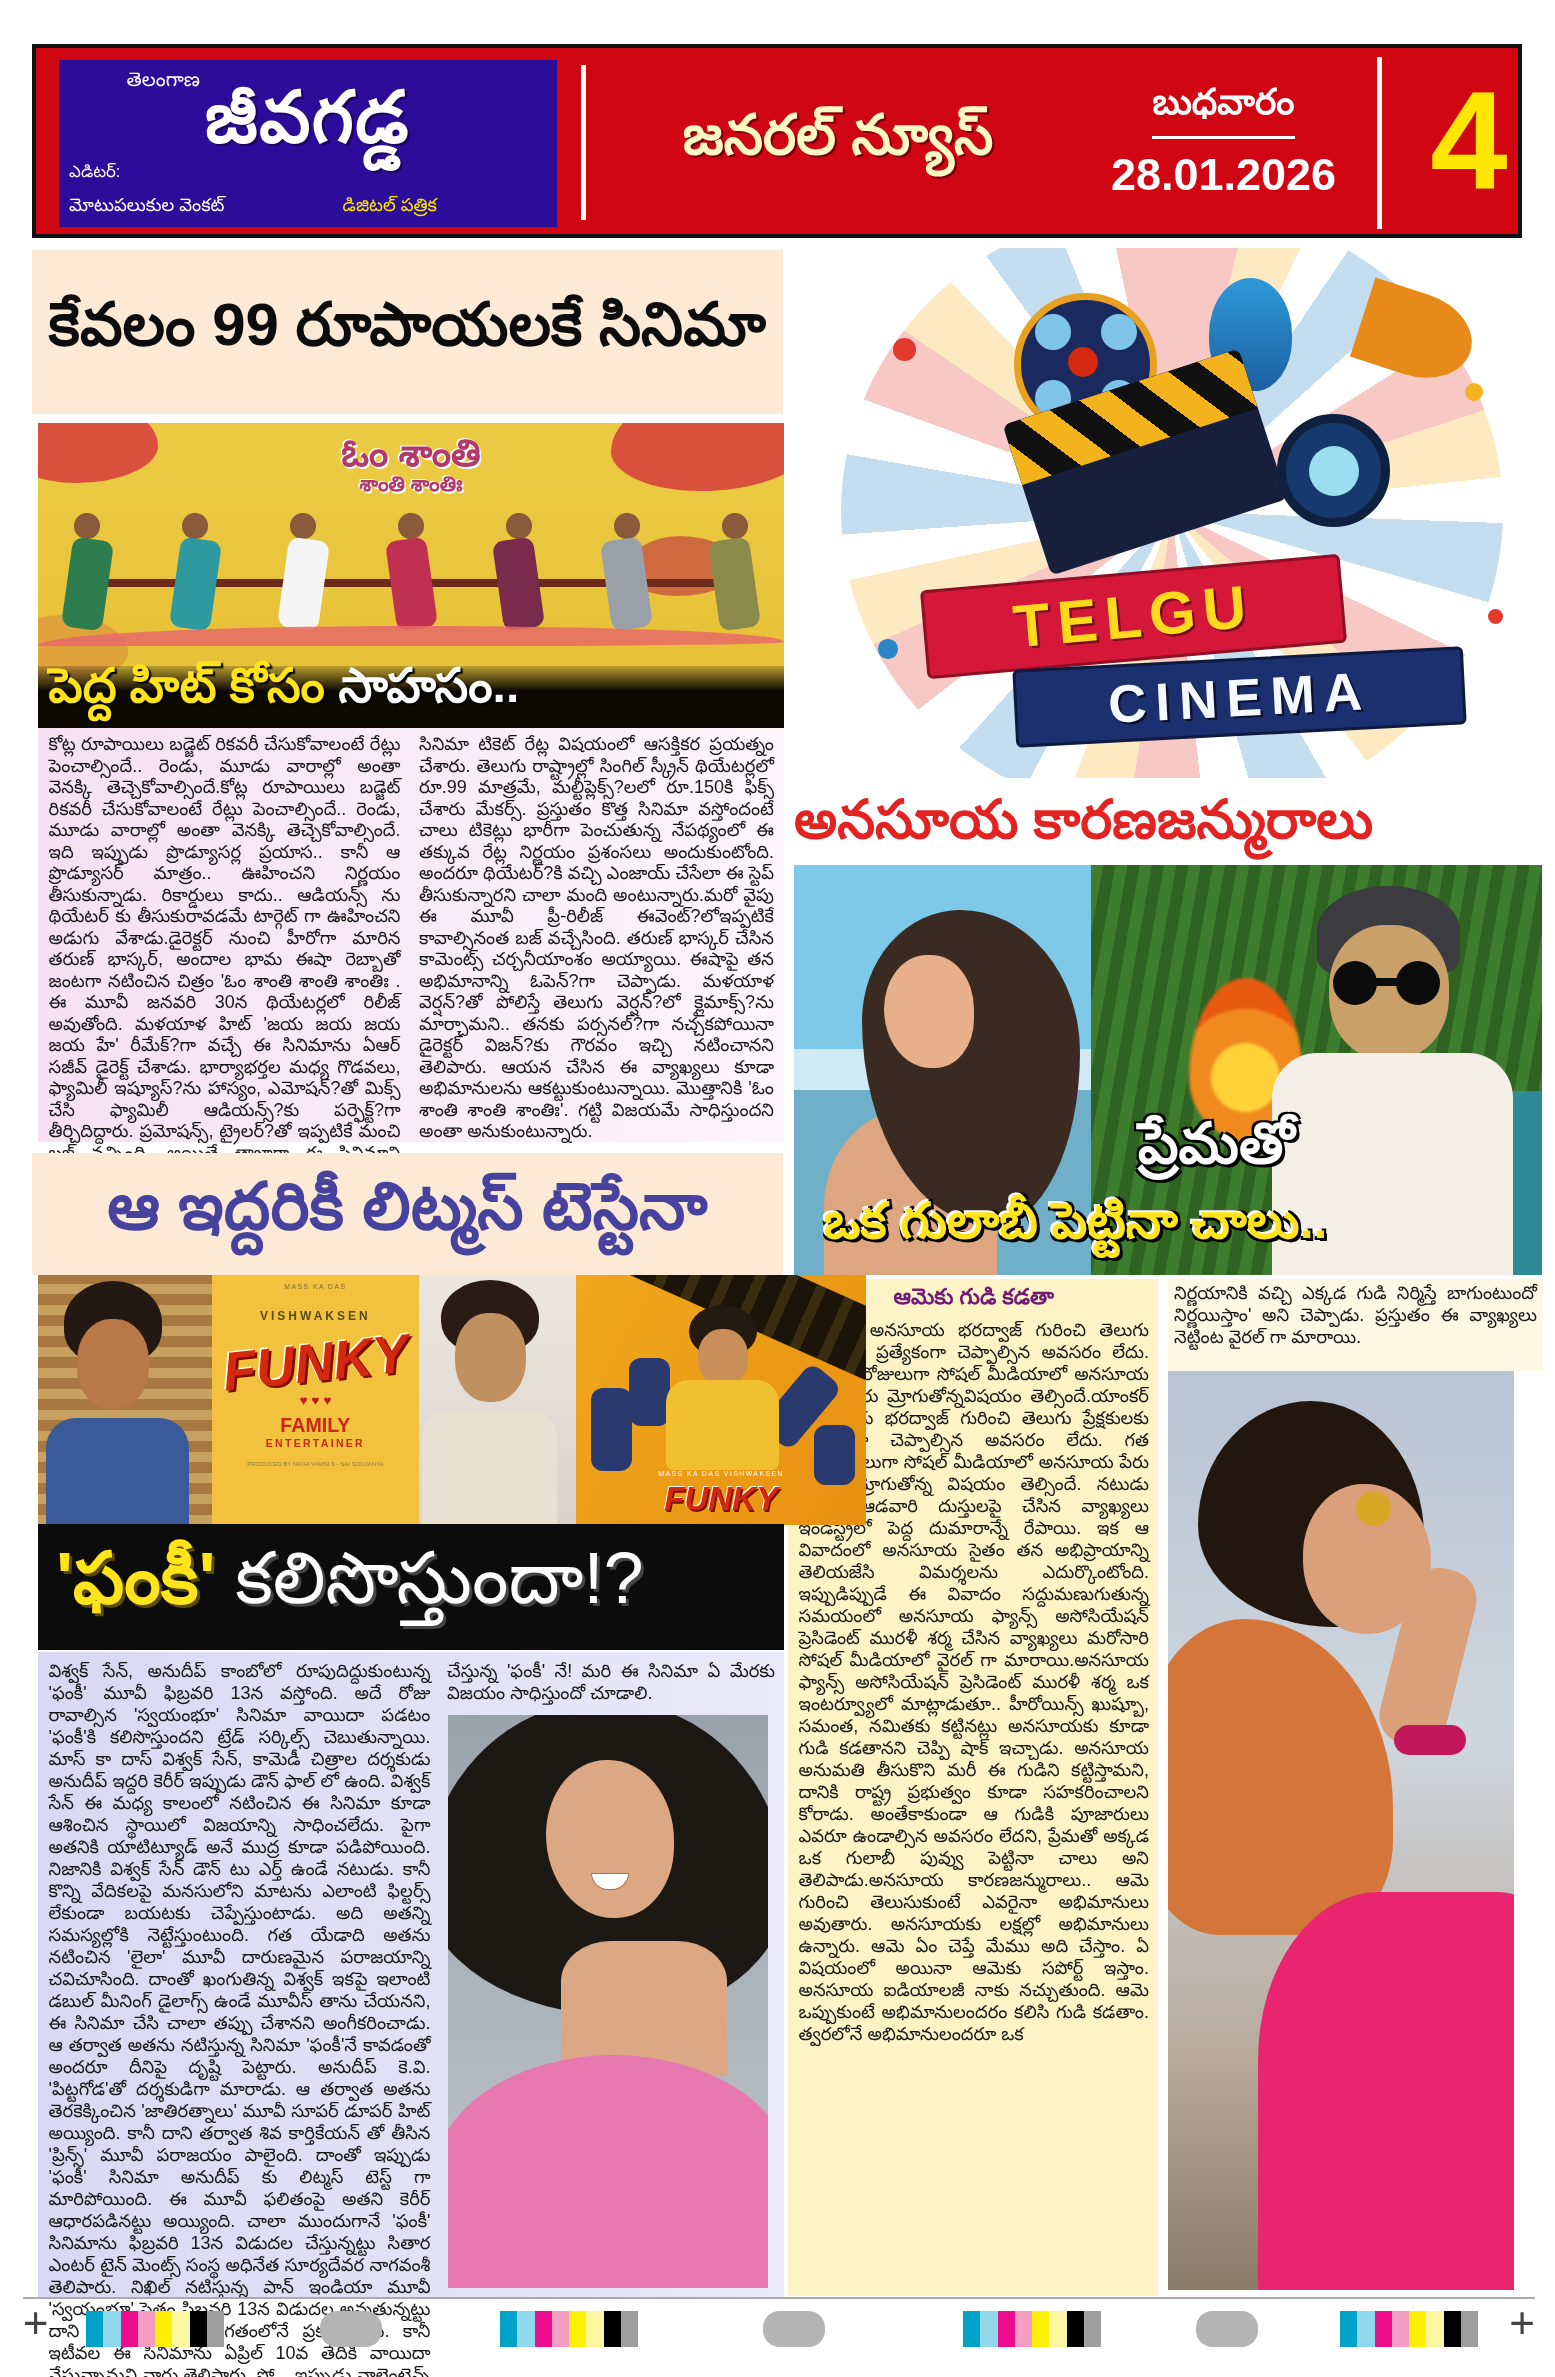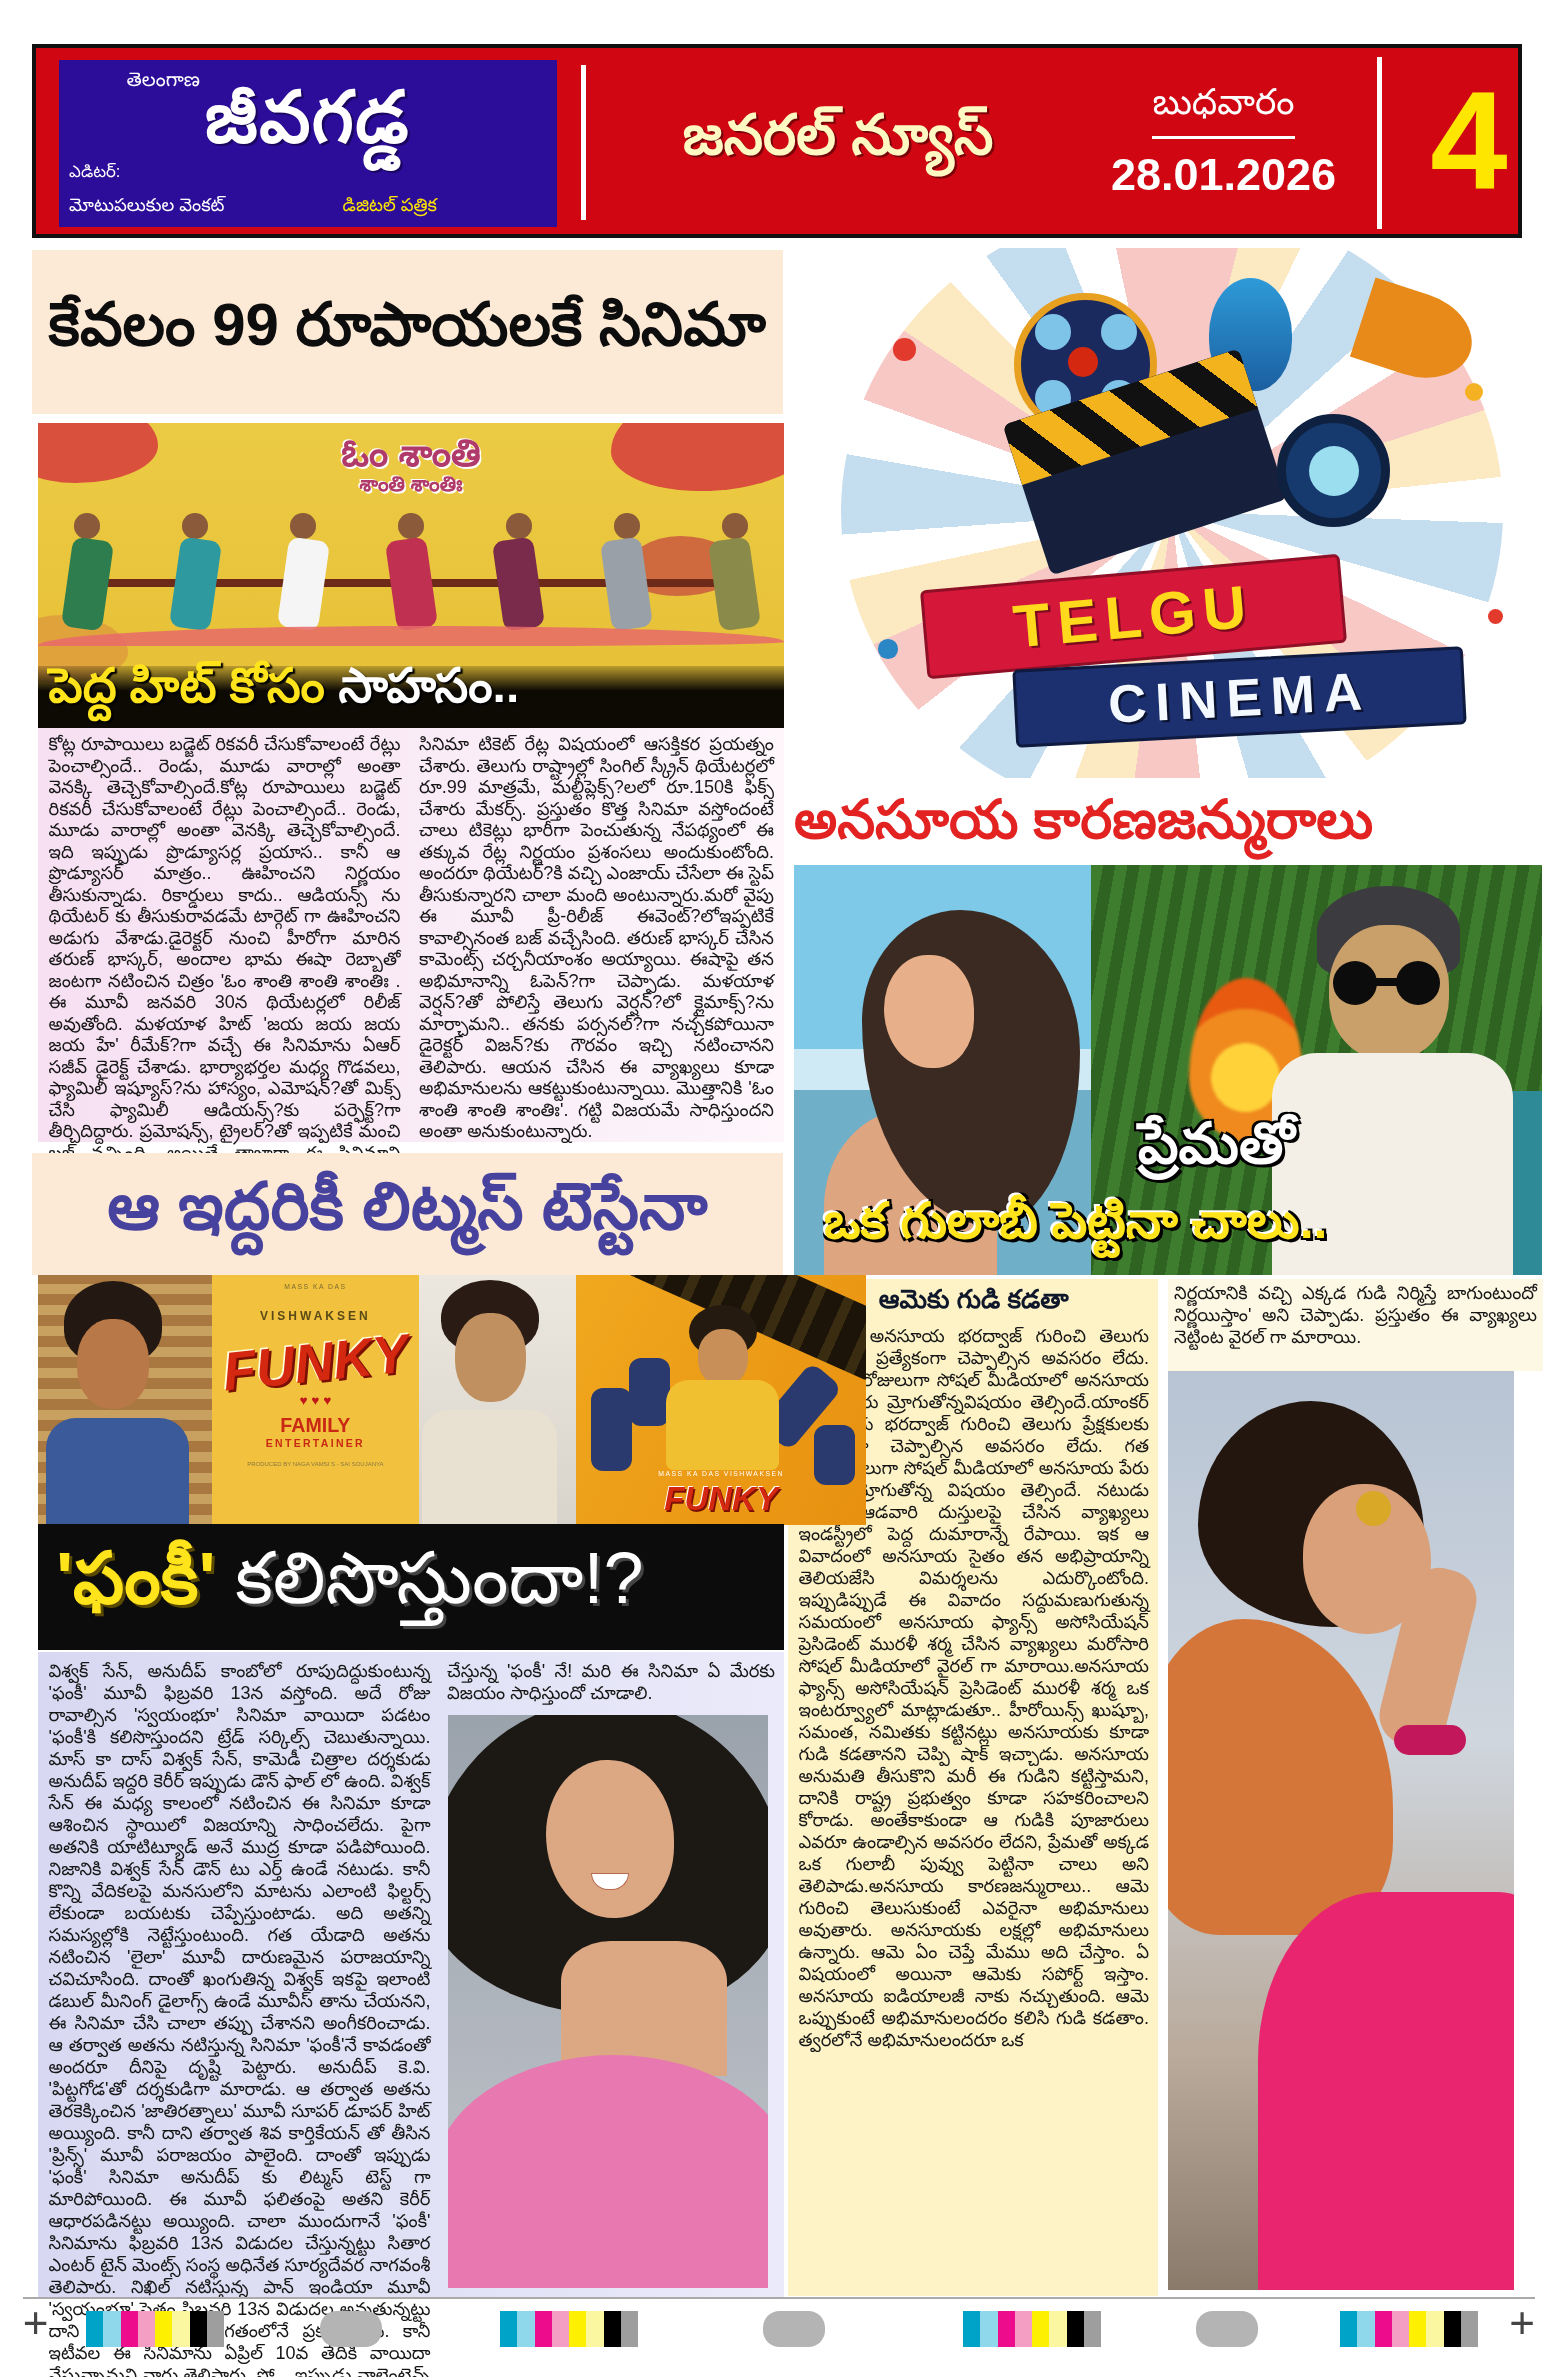--- a/index.html
+++ b/index.html
@@ -20,21 +20,21 @@
   .mh-editor { position:absolute; left:10.5px; bottom:7.5px; color:#fff; font-size:18px; }
   .mh-tagline { position:absolute; left:248px; bottom:7.5px; color:#ffe600; font-size:18px;margin-left:36px; }
   .hdr-sep { position:absolute; top:16.6px; width:5.3px; height:155px; background:#fff; }
   .sep1 { left:545px; } .sep2 { left:1341px; top:9px; height:172px; }
   .section-title { position:absolute; left:569px; top:0; width:466px; height:100%;
                    display:flex; align-items:center; justify-content:center;
                    color:#fef9c3; font-size:56px; font-weight:bold;
                    text-shadow:2.3px 2.3px 0 #7a030a; }
   .date-block { position:absolute; left:1052px; top:0; width:271px; height:100%;
                 display:flex; flex-direction:column; align-items:center; justify-content:center; gap:10.5px; }
-  .date-day { color:#fff; font-size:36px; font-weight:normal; border-bottom:3.8px solid #fff; padding-bottom:4.5px; }
+  .date-day { color:#fff; font-size:36px; font-weight:bold; border-bottom:3.8px solid #fff; padding-bottom:4.5px; }
   .date-val { color:#fff; font-size:45px; font-weight:bold; }
   .page-num { position:absolute; left:1354px; top:0; width:158px; height:100%;
               display:flex; align-items:center; justify-content:center;
               color:#ffe600; font-size:139px; font-weight:bold; }
 
   
   .a1-head { position:absolute; left:32px; top:250px; width:751px; height:164px;
              background:#fce9d6; display:flex; align-items:center;
              color:#0d0d0d; font-size:60px; font-weight:bold; padding-left:16.6px; }
   .a1-img { position:absolute; left:38px; top:423px; width:746px; height:305px;
@@ -129,21 +129,21 @@
   .hedge .shirt { position:absolute; left:181px; top:188px; width:241px; height:226px;
                   background:#f3efe6; border-radius:45px 45px 0 0; }
   .hedge .chair { position:absolute; right:0; top:226px; width:45px; height:184px; background:#2e8a96; }
   .a3-ov { position:absolute; font-weight:bold; white-space:nowrap; }
   .a3-ov1 { left:46%; top:245px; color:#fff; font-size:57px;
             text-shadow:3px 3px 0 #000,-2.3px -2.3px 0 #000,2.3px -2.3px 0 #000,-2.3px 2.3px 0 #000; }
   .a3-ov2 { left:30px; top:327px; color:#ffe41c; font-size:50px;
             text-shadow:3px 3px 0 #000,-2.3px -2.3px 0 #fff,2.3px -2.3px 0 #000,-2.3px 2.3px 0 #000; }
   .a3-mid { position:absolute; left:788px; top:1279px; width:370px; height:1017px;
             background:#fdf3c6; padding:4.5px 9px 0 10.5px; }
-  .a3-cap { text-align:center; font-size:26px; font-weight:bold; color:#0f172a; margin-bottom:4.5px; }
+  .a3-cap { text-align:center; font-size:22px; font-weight:bold; color:#701a75; margin-bottom:4.5px; }
   .a3-text { font-size:18px; line-height:22px; color:#161616; text-align:justify; }
   .a3-rtop { position:absolute; left:1168px; top:1279px; width:375px; height:92px;
              background:#fdf8e4; font-size:18px; line-height:22px; color:#161616;
              text-align:justify; padding:3px 6px 0 6px; }
   .a3-photo { position:absolute; left:1168px; top:1371px; width:346px; height:919px; overflow:hidden;
               background:linear-gradient(#b8c4d4,#cfd6de 40%,#b9a99a 75%,#8a7a6a); }
   .a3-photo .hair { position:absolute; left:30px; top:30px; width:226px; height:226px;
                     background:#22160f; border-radius:50% 50% 40% 60%/55% 60% 40% 45%; }
   .a3-photo .jewel { position:absolute; left:188px; top:120px; width:35px; height:35px; border-radius:50%;
                      background:#d8a826; }

